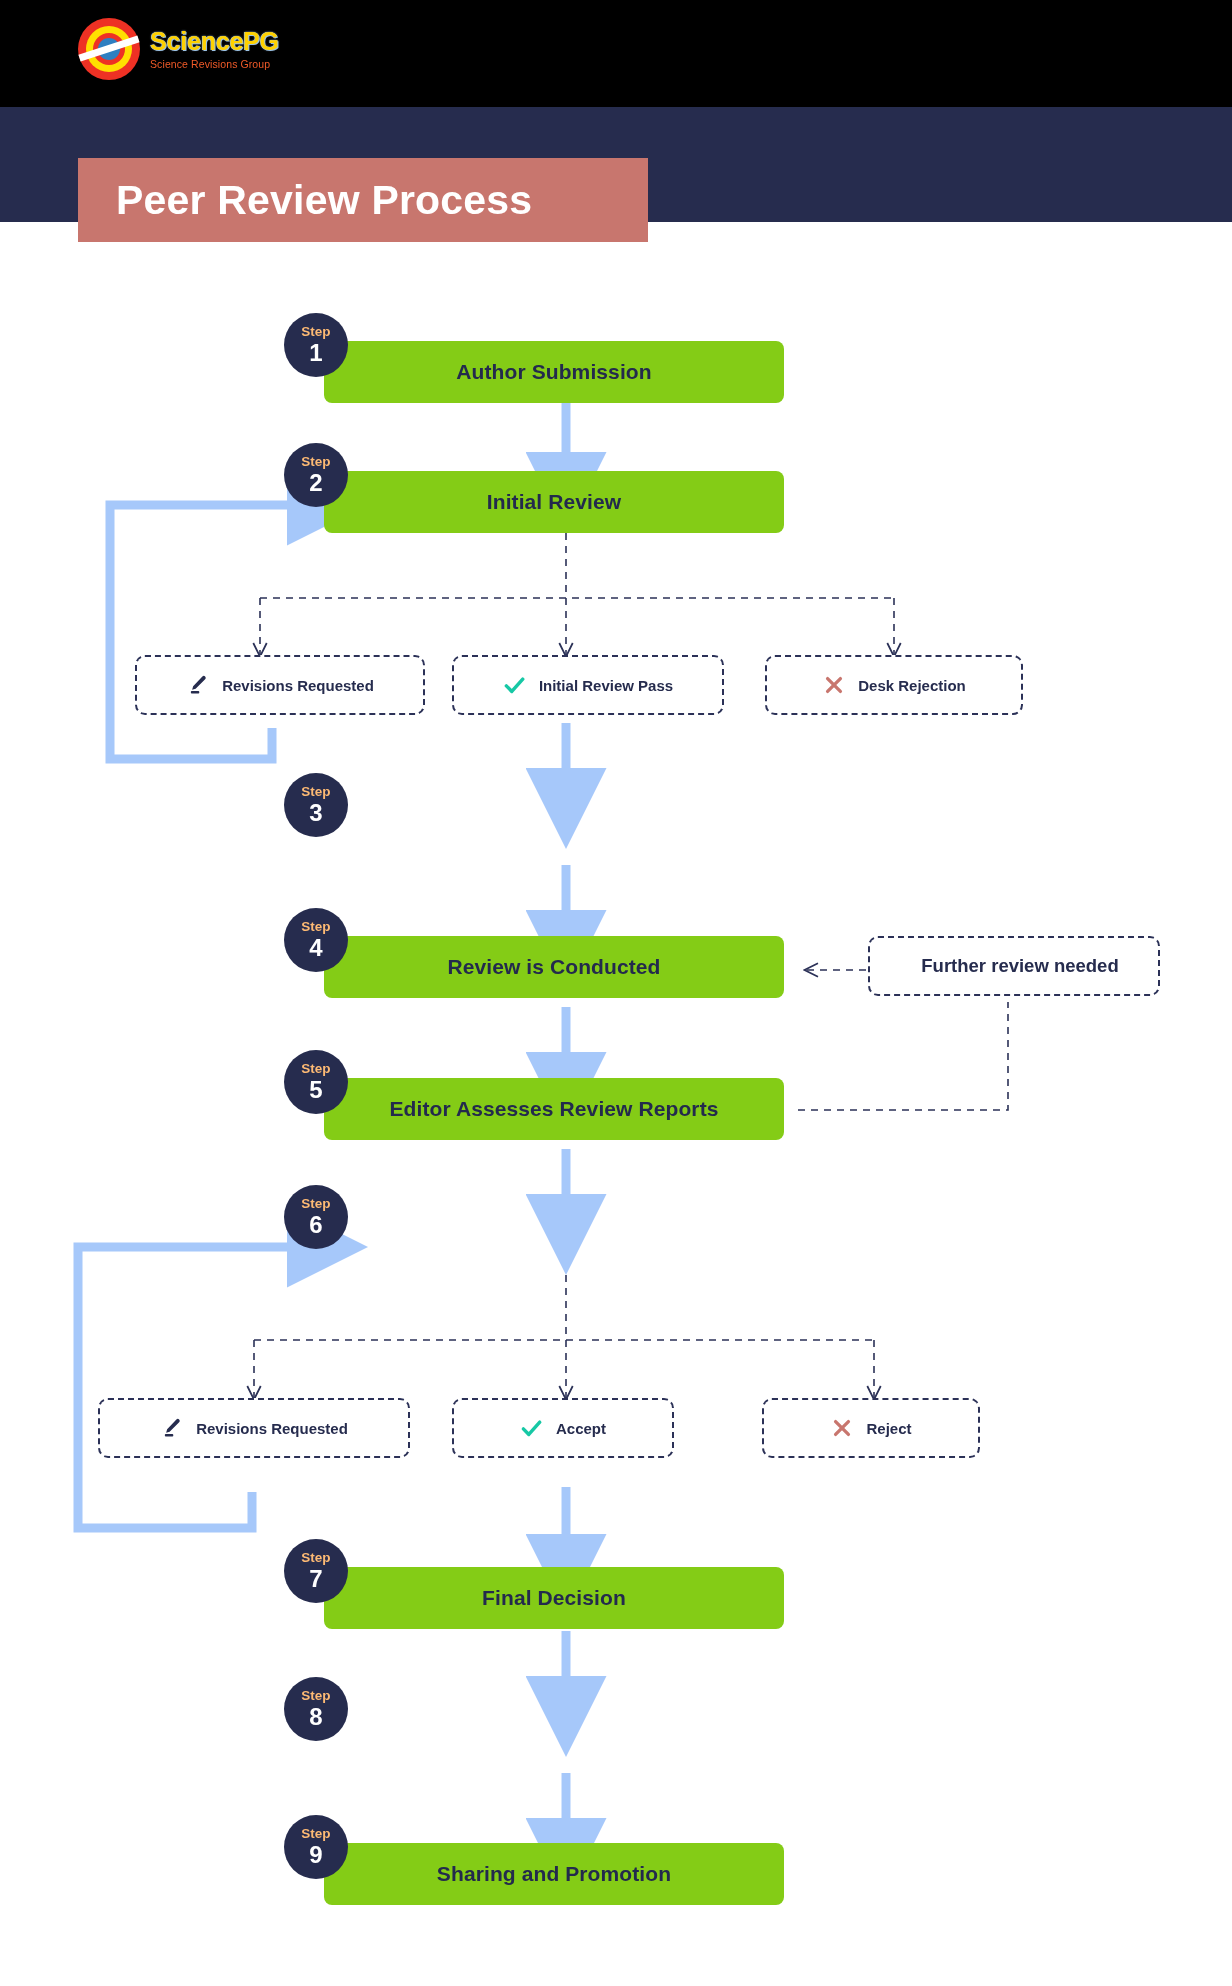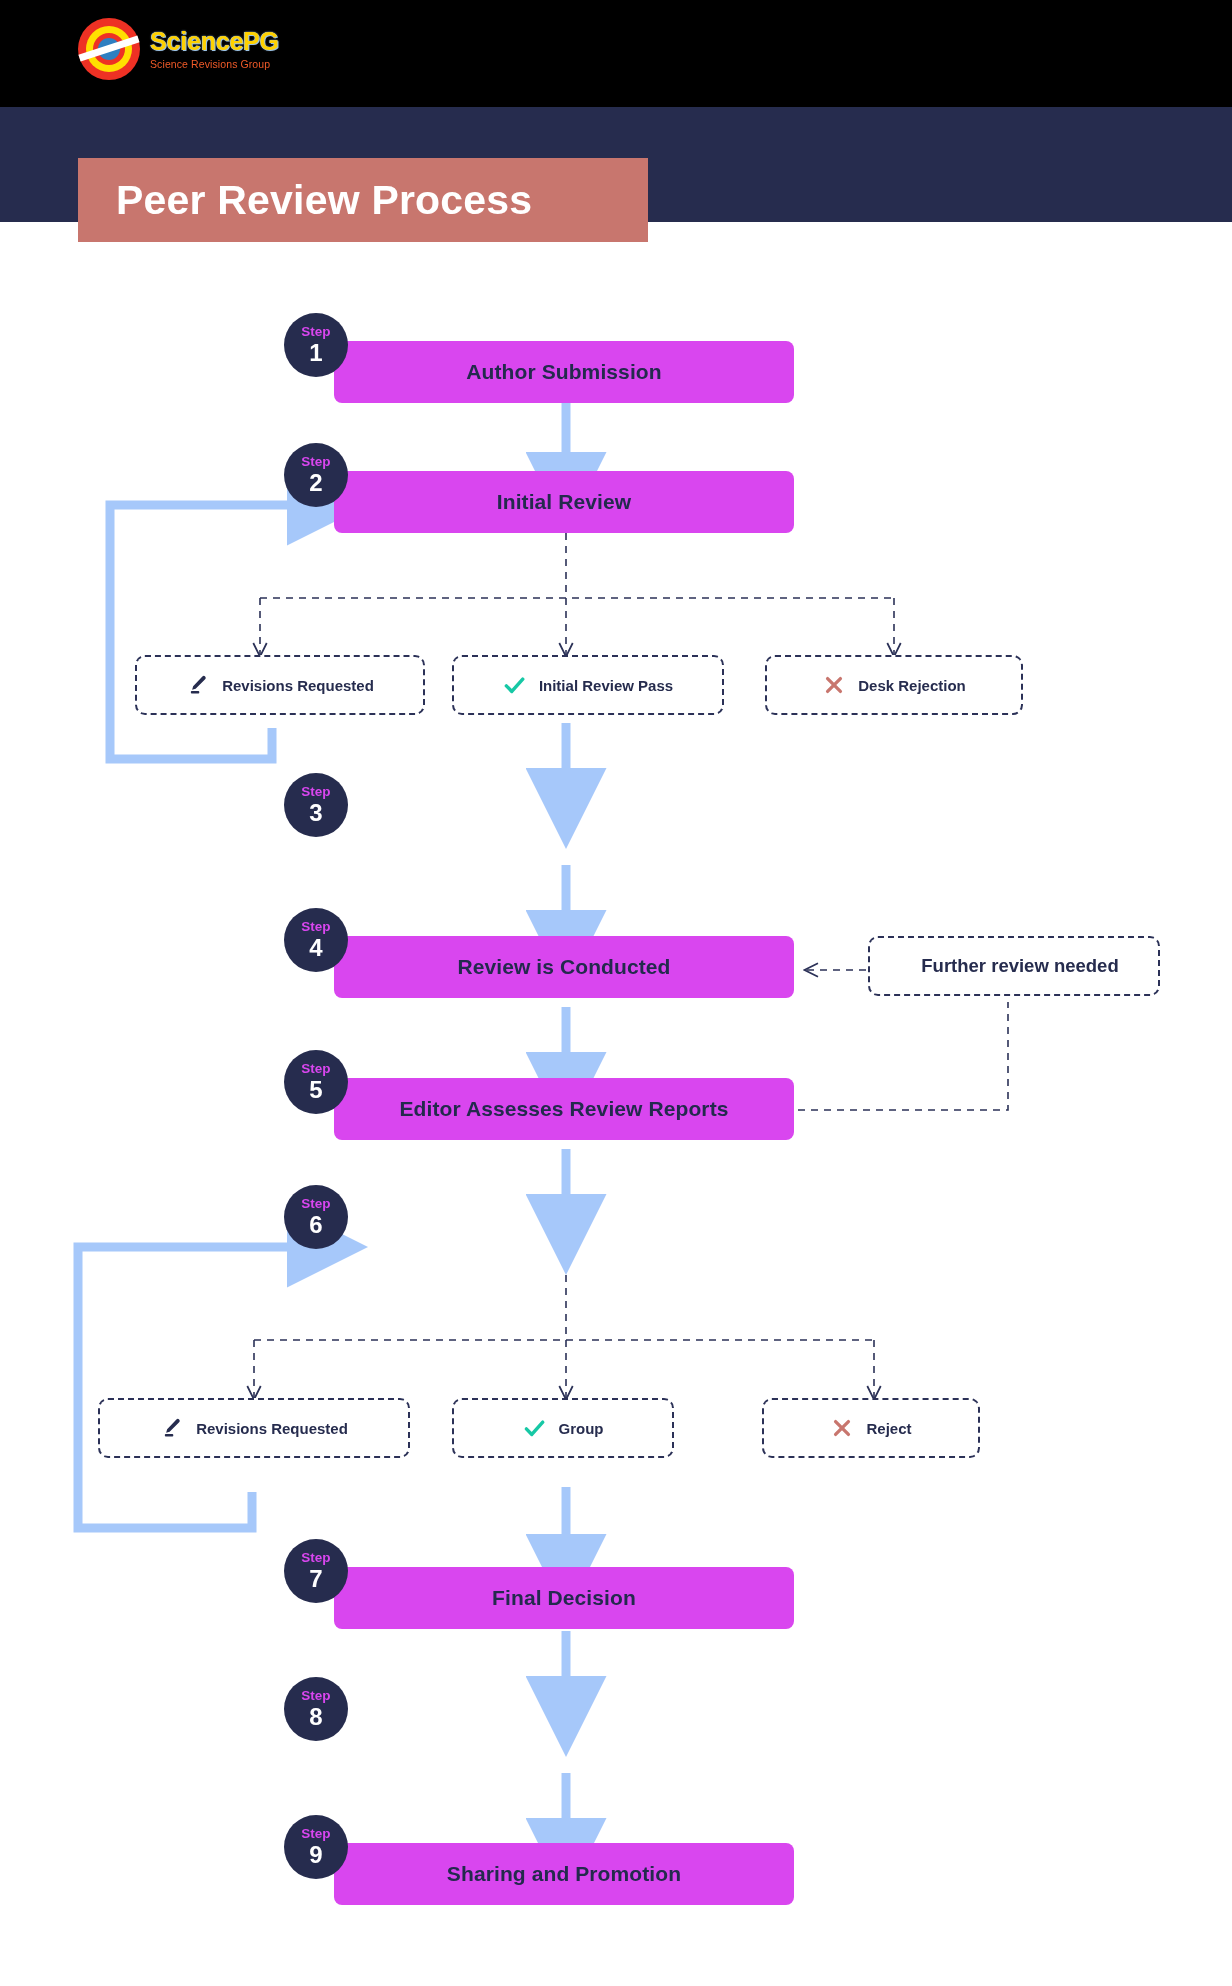--- a/index.html
+++ b/index.html
@@ -39,34 +39,34 @@
     color:#ffffff; font-size:41px; font-weight:bold; letter-spacing:.2px;
     padding-left:38px;
   }
 
   
   #wires { position:absolute; left:0; top:0; width:1232px; height:1986px; pointer-events:none; }
 
   
   .step-row { position:absolute; height:62px; }
   .step-box {
-    position:absolute; left:50px; top:0; width:460px; height:62px;
-    background:#d946ef; border-radius:8px;
+    position:absolute; left:40px; top:0; width:460px; height:62px;
+    background:#84cc16; border-radius:8px;
     display:flex; align-items:center; justify-content:center;
   }
   .step-box span {
     color:#232a4d; font-size:21px; font-weight:bold; letter-spacing:.1px;
   }
   .step-badge {
     position:absolute; left:0; top:-28px; width:64px; height:64px;
     border-radius:50%; background:#262c4e;
     display:flex; flex-direction:column; align-items:center; justify-content:center;
     line-height:1; z-index:3;
   }
-  .step-badge .bl { color:#d946ef; font-size:13.5px; font-weight:bold; }
+  .step-badge .bl { color:#fdba74; font-size:13.5px; font-weight:bold; }
   .step-badge .bn { color:#ffffff; font-size:24px; font-weight:bold; margin-top:2px; }
 
   
   .chip {
     position:absolute; height:60px;
     border:2.5px dashed #2b3157; border-radius:10px; background:#ffffff;
     display:flex; align-items:center; justify-content:center; gap:12px;
   }
   .chip .clabel { color:#262c4e; font-size:15px; font-weight:bold; white-space:nowrap; }
   .chip .cicon { display:flex; align-items:center; justify-content:center; width:24px; height:24px; flex:0 0 auto; }
@@ -249,21 +249,21 @@
   </span>
   <span class="clabel">Revisions Requested</span>
 </div>
 
 <div class="chip" style="left:452px; top:1398px; width:222px;">
   <span class="cicon">
     <svg width="23" height="23" viewBox="0 0 24 24">
       <path d="M3.5 12.4 L9.2 18.2 L20.6 5.4" fill="none" stroke="#17c8a5" stroke-width="3.6" stroke-linecap="round" stroke-linejoin="round"></path>
     </svg>
   </span>
-  <span class="clabel">Group</span>
+  <span class="clabel">Accept</span>
 </div>
 
 <div class="chip" style="left:762px; top:1398px; width:218px;">
   <span class="cicon">
     <svg width="22" height="22" viewBox="0 0 24 24">
       <path d="M5 5 L19 19 M19 5 L5 19" fill="none" stroke="#c8766e" stroke-width="3.6" stroke-linecap="round"></path>
     </svg>
   </span>
   <span class="clabel">Reject</span>
 </div>

